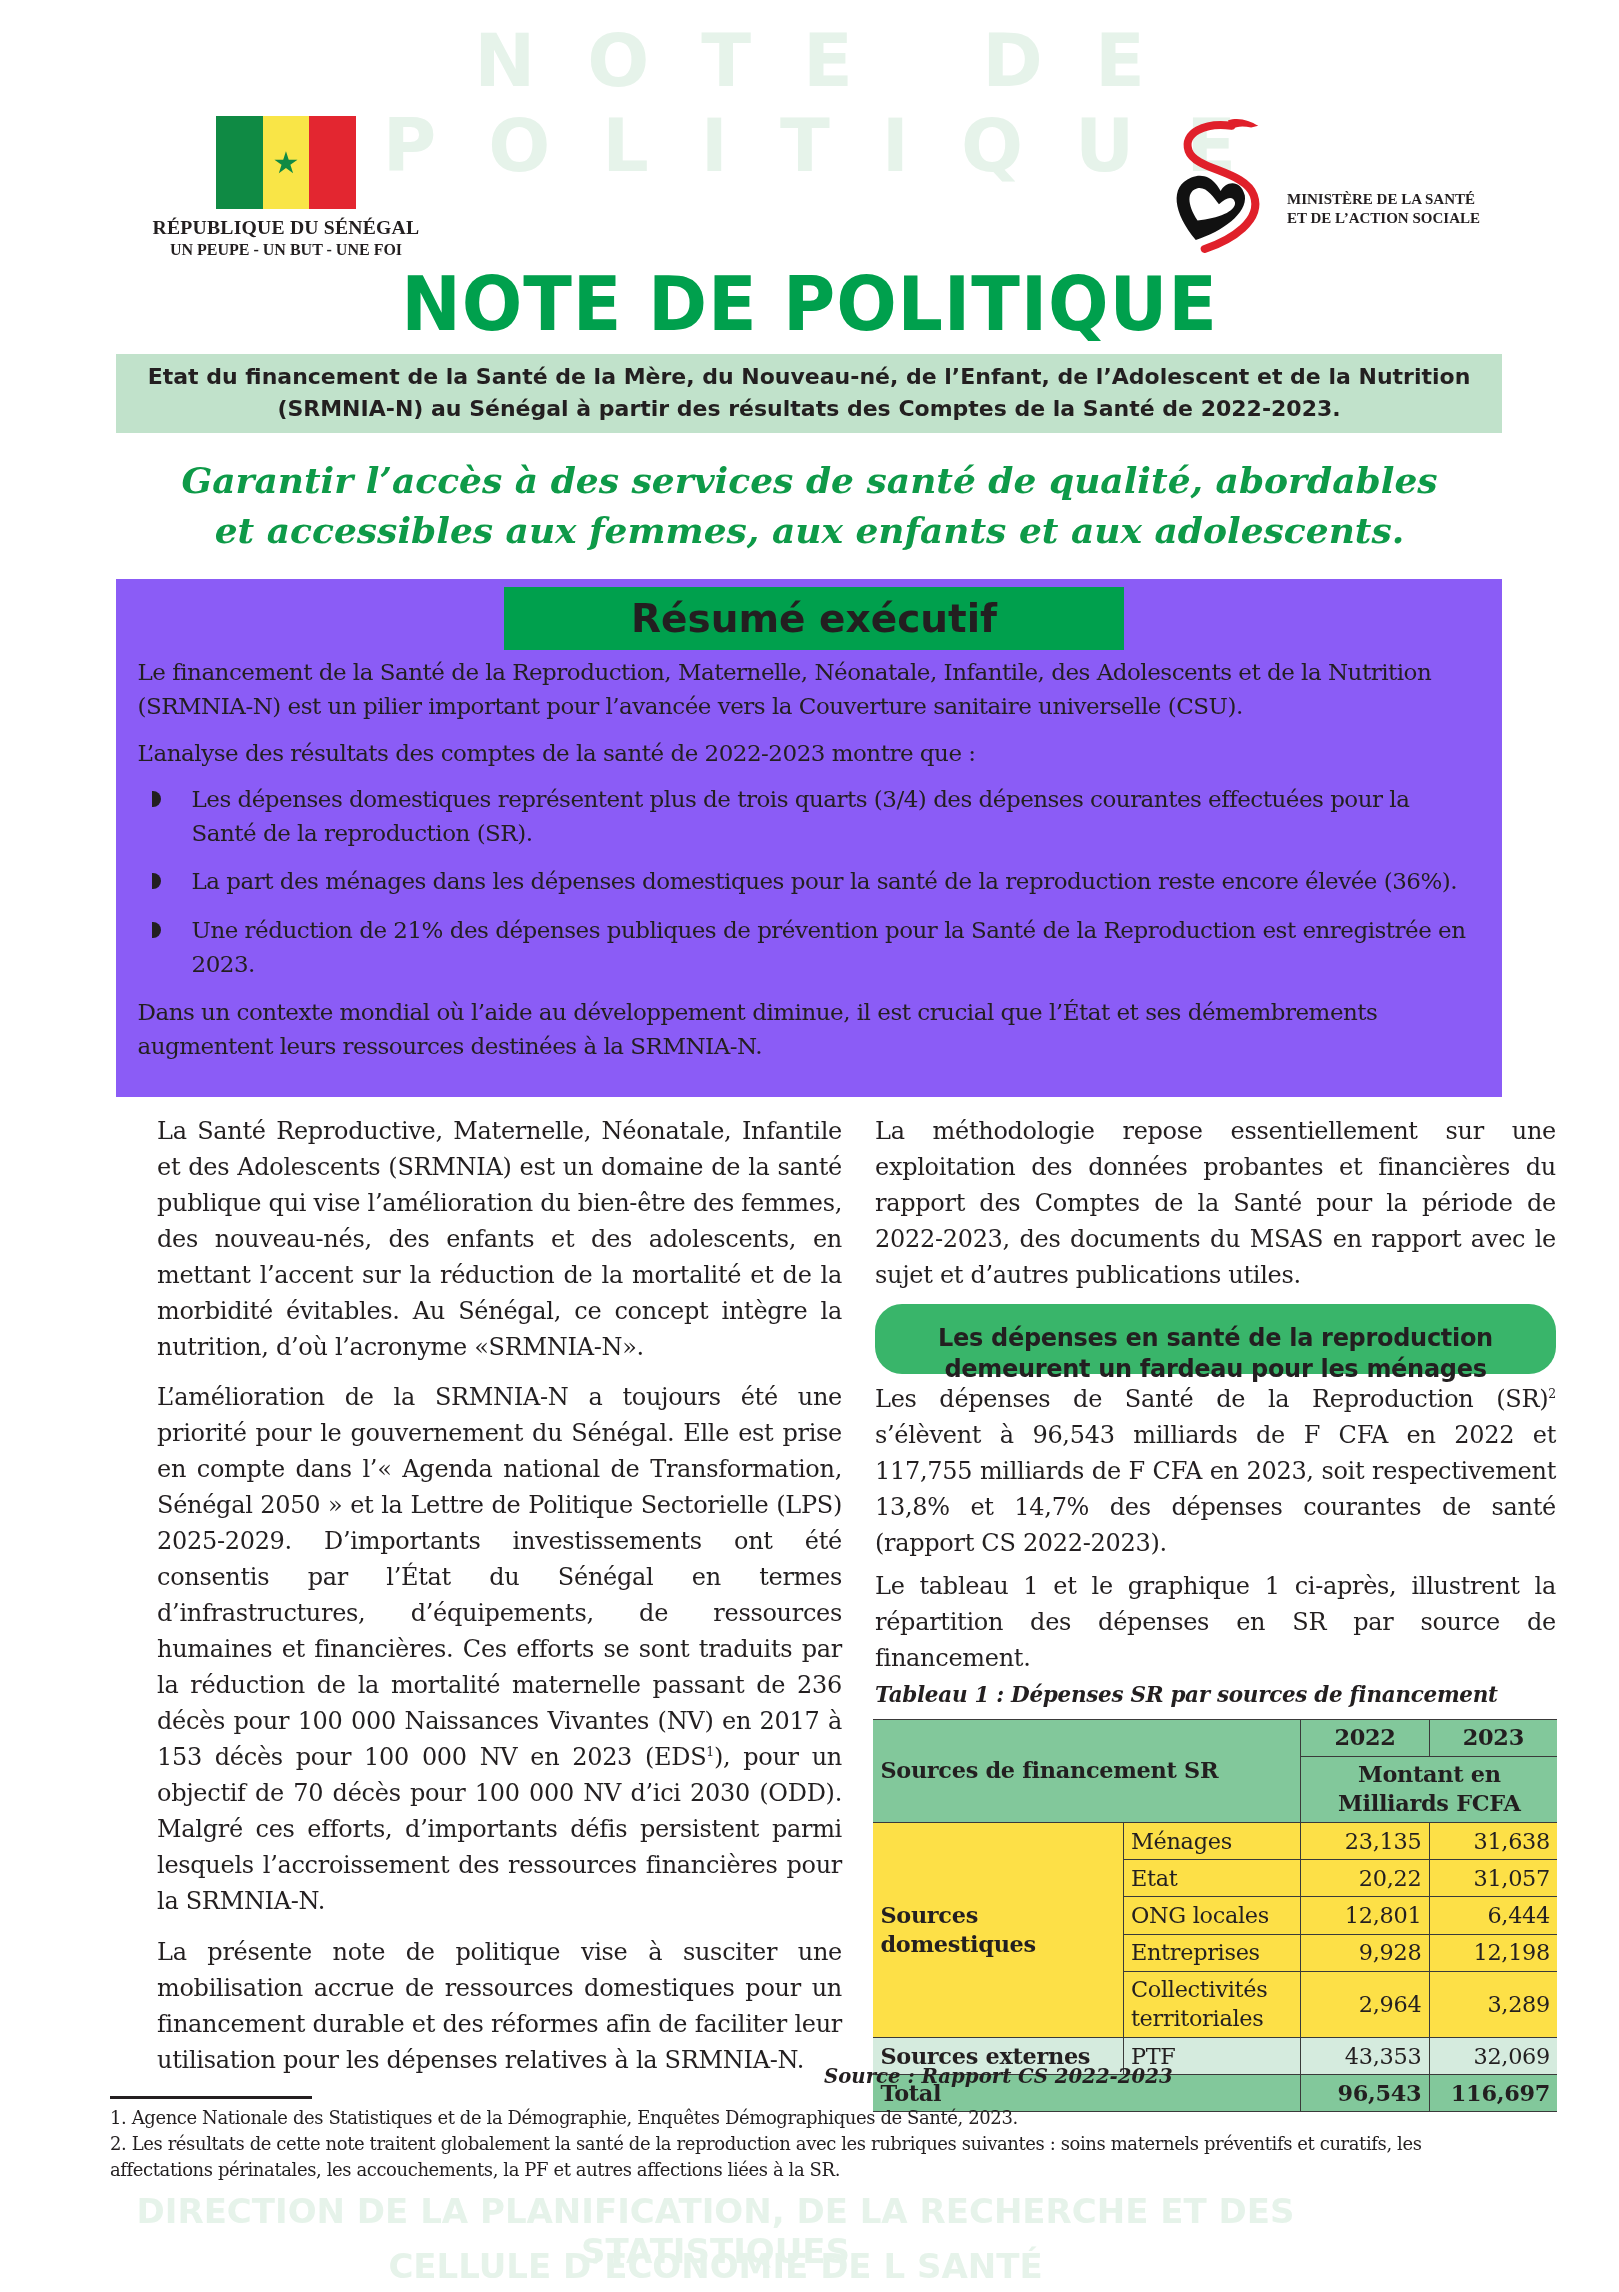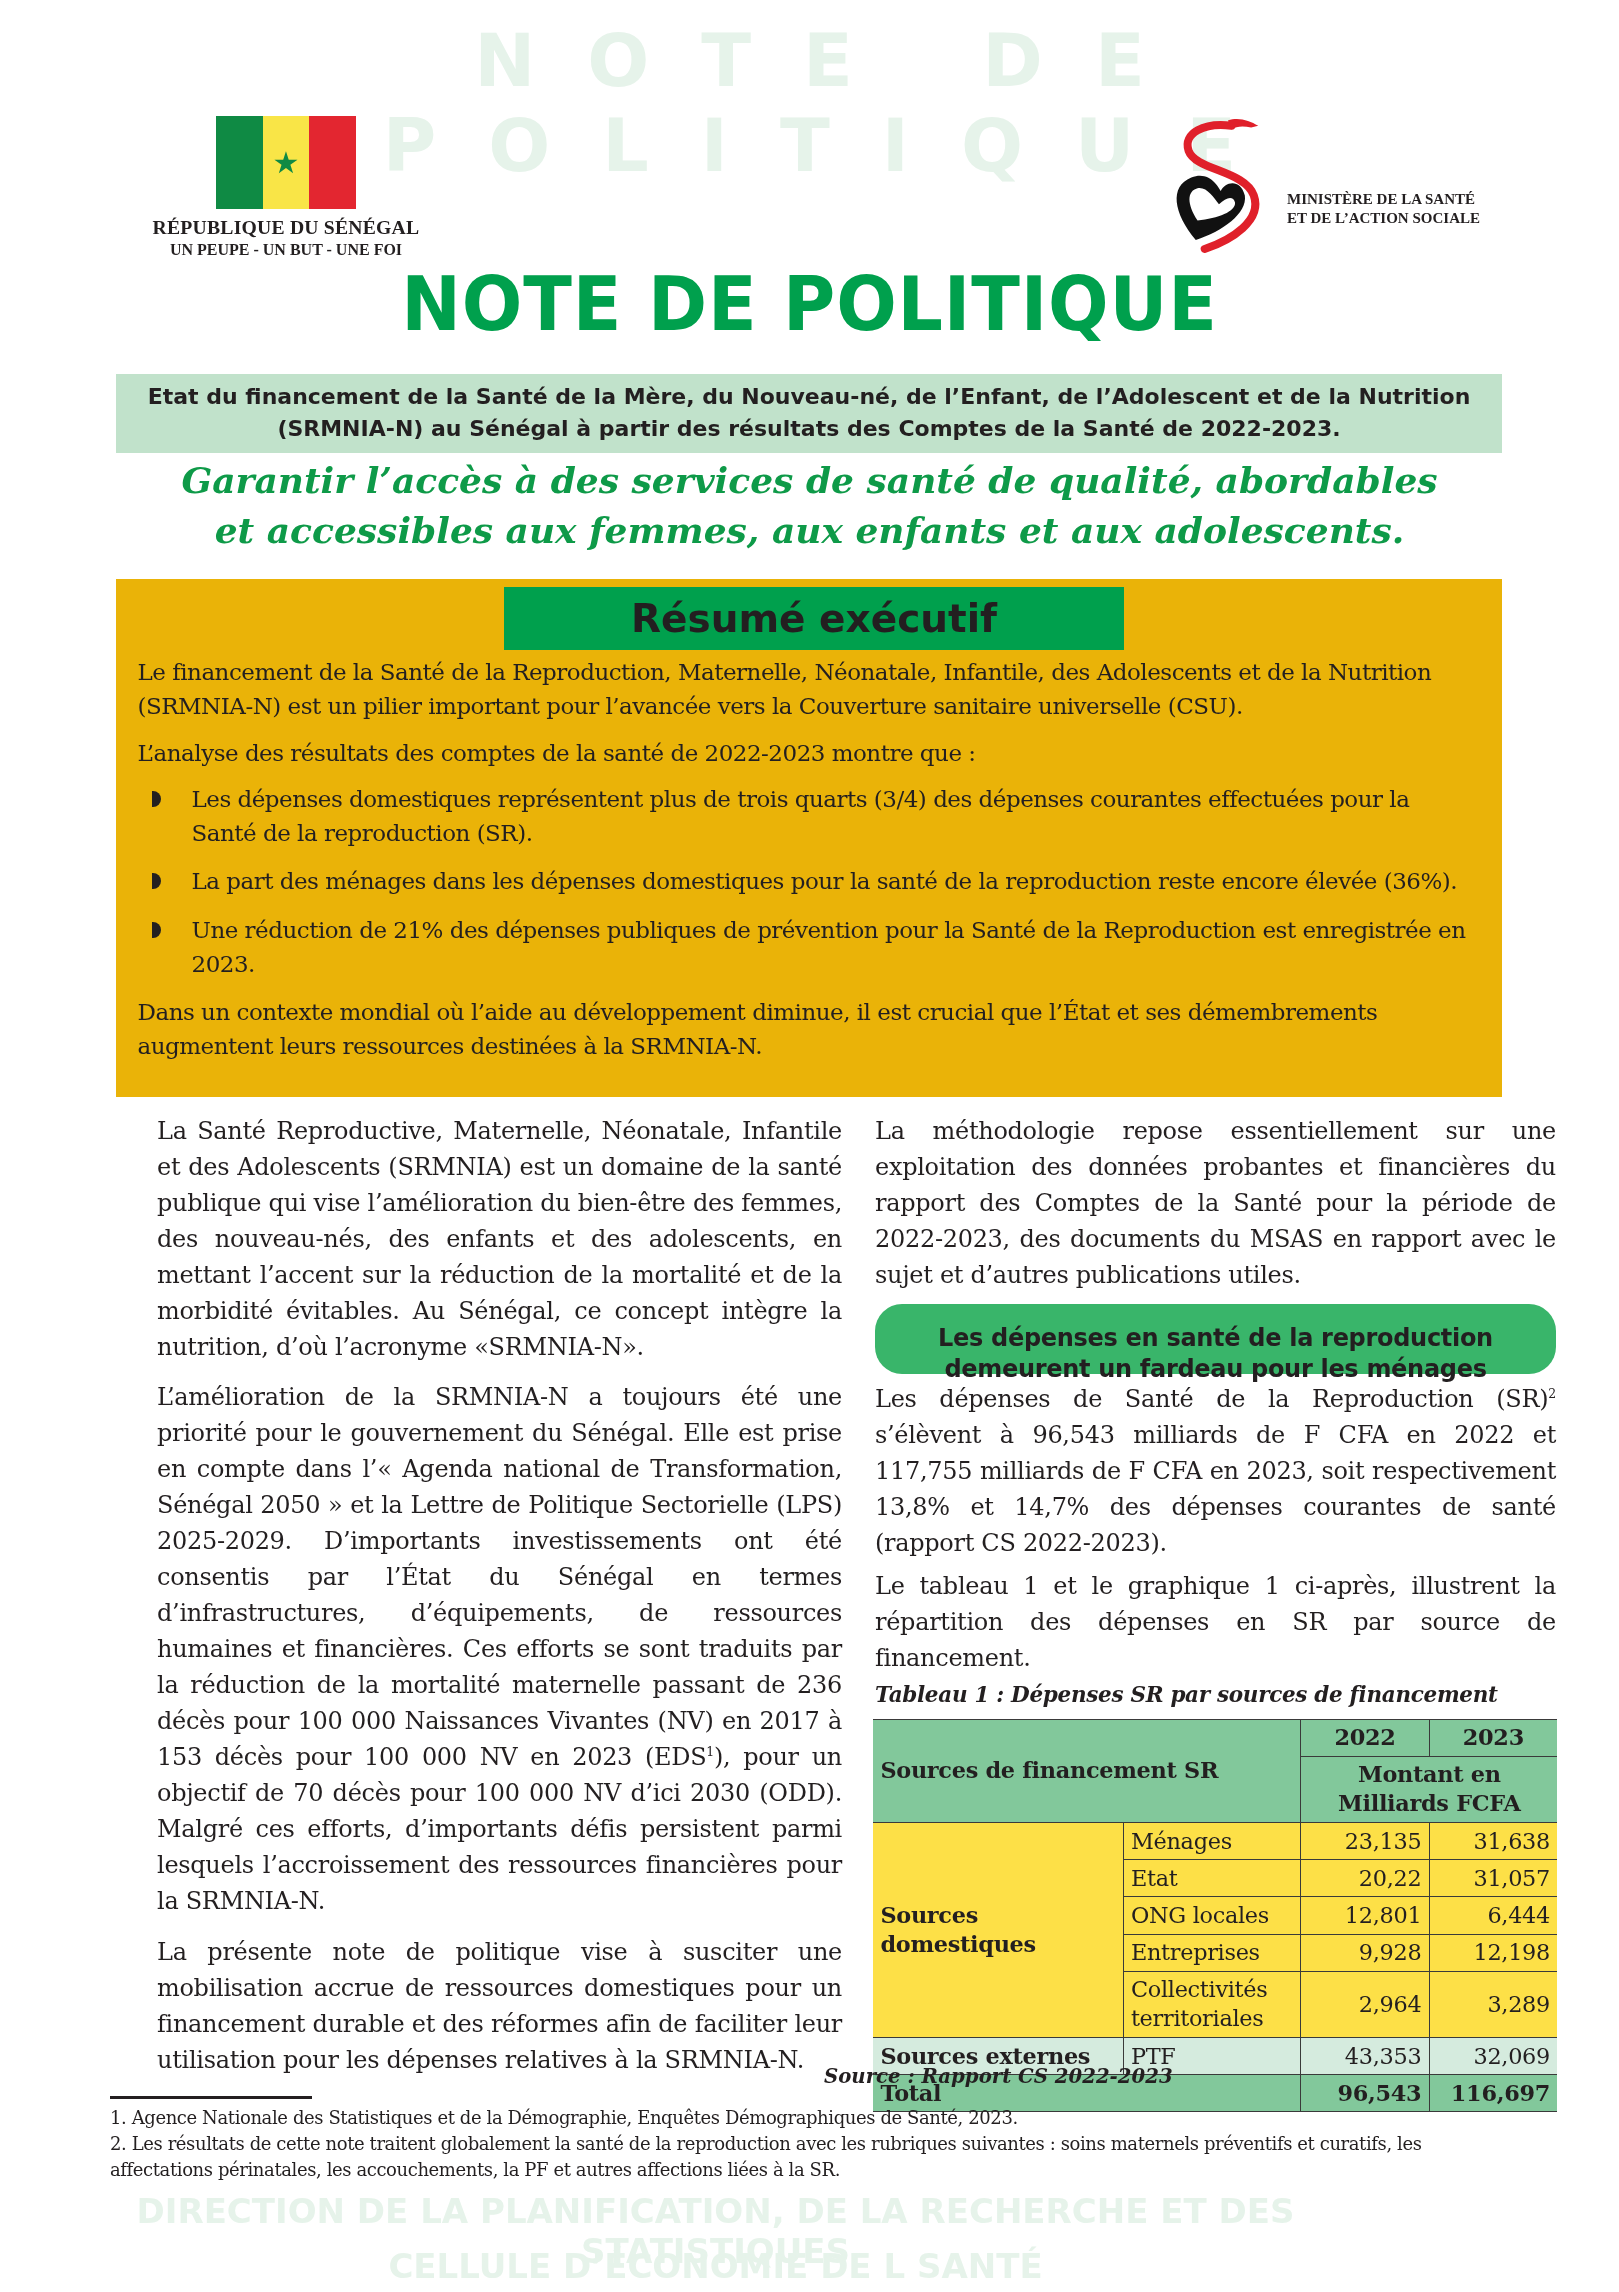--- a/index.html
+++ b/index.html
@@ -28,30 +28,30 @@
 
   .main-title {
     position: absolute; left: 0; top: 260px; width: 1619px; text-align: center;
     font-family: "DejaVu Sans", sans-serif; font-weight: bold; font-size: 75px; color: #00a04d;
     letter-spacing: 0.9px; transform: scaleX(0.95);
   }
 
   .subtitle-box {
     position: absolute; left: 116px; top: 354px; width: 1386px; height: 79px;
     background: #c1e2cb; text-align: center;
-    font-family: "DejaVu Sans", sans-serif; font-weight: bold; font-size: 22px; line-height: 32px; padding-top: 7.2px; margin-top: 20px;
+    font-family: "DejaVu Sans", sans-serif; font-weight: bold; font-size: 22px; line-height: 32px; padding-top: 7.2px;
   }
 
   .tagline {
     position: absolute; left: 0; top: 455px; width: 1619px; text-align: center;
     font-family: "DejaVu Serif", serif; font-style: italic; font-weight: bold; font-size: 36px; line-height: 50px; color: #0e9a48;
   }
 
   .exec-box {
-    position: absolute; left: 116px; top: 579px; width: 1386px; height: 518px; background: #eab308;
+    position: absolute; left: 116px; top: 579px; width: 1386px; height: 518px; background: #8b5cf6;
   }
   .exec-title {
     position: absolute; left: 388px; top: 8px; width: 620px; height: 63px; background: #00a04d;
     text-align: center; font-family: "DejaVu Sans", sans-serif; font-weight: bold; font-size: 39px; line-height: 63px; color: #231f20;
   }
   .exec-body { position: absolute; left: 21.5px; top: 76px; width: 1343px; font-size: 23px; line-height: 34px; letter-spacing: -0.5px; }
   .exec-body p { margin-bottom: 12.5px; }
   .exec-body ul { list-style: none; }
   .exec-body li { position: relative; padding-left: 54px; margin-bottom: 14.3px; }
   .bullet-icon { position: absolute; left: 14.3px; top: 9px; width: 9px; height: 16px; background: #231f20; border-radius: 0 9px 9px 0; }

